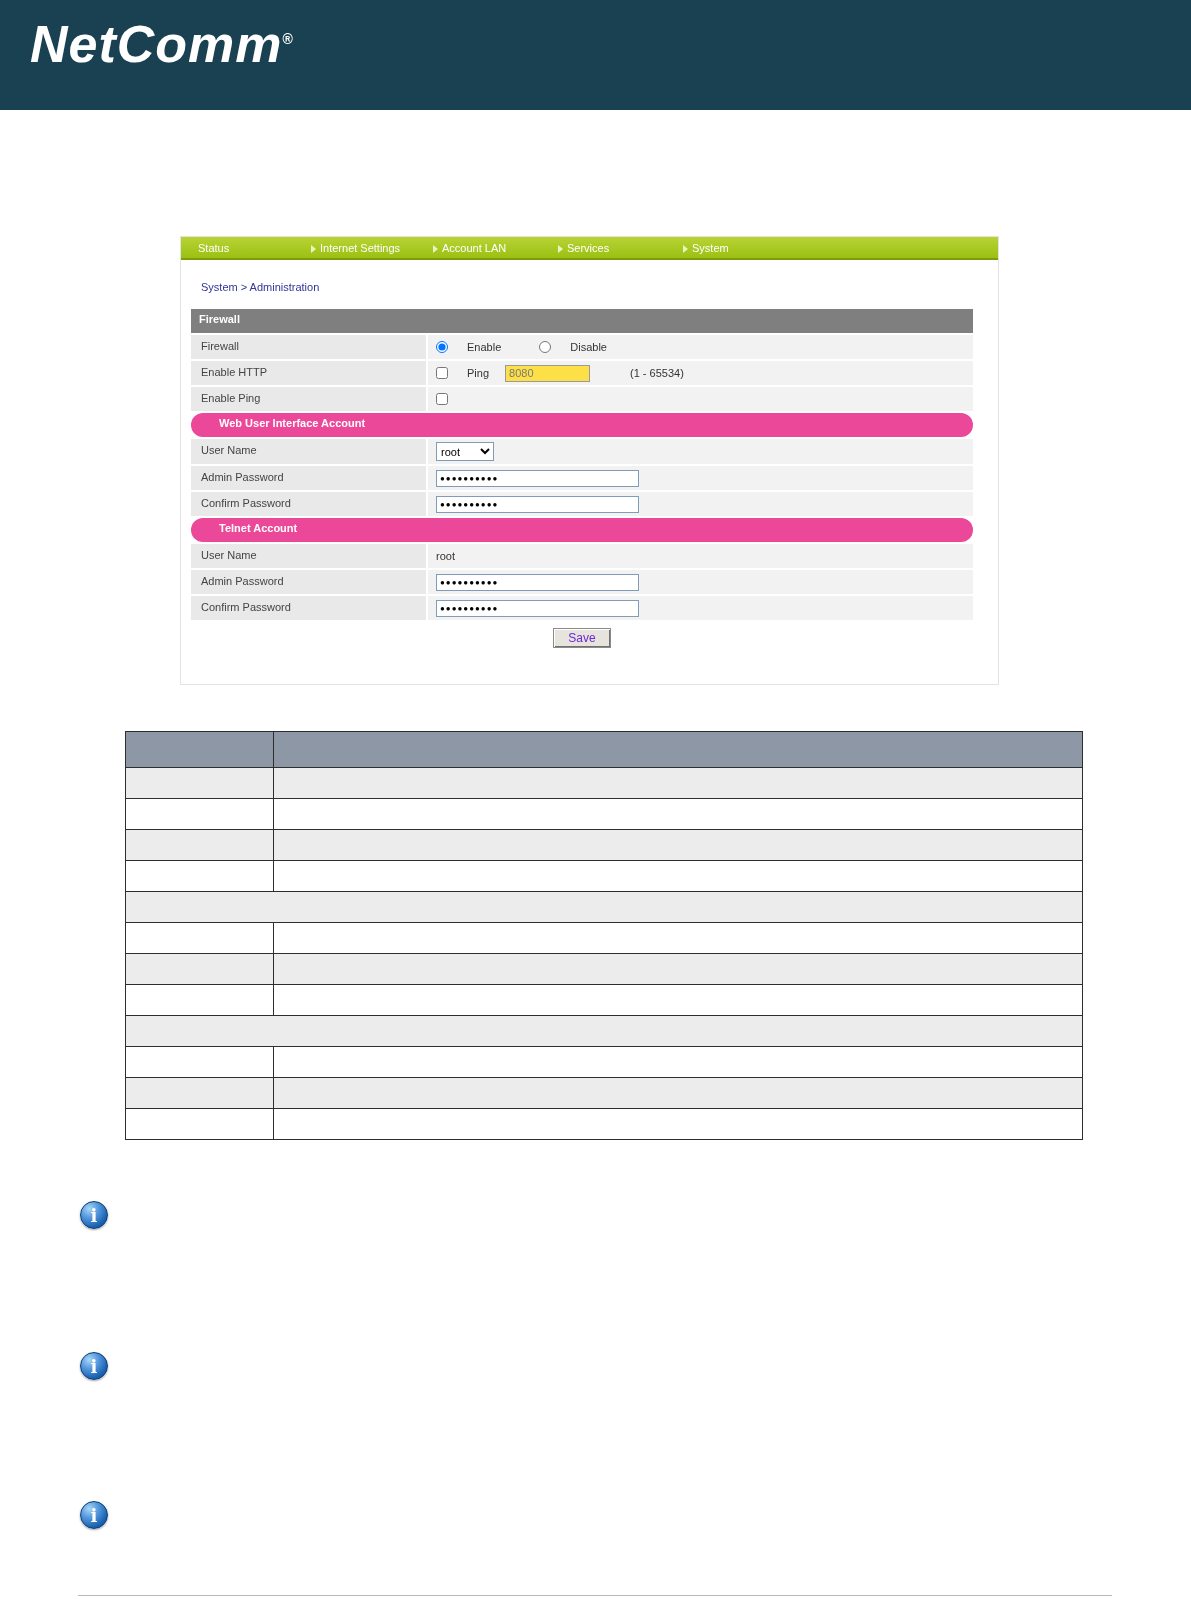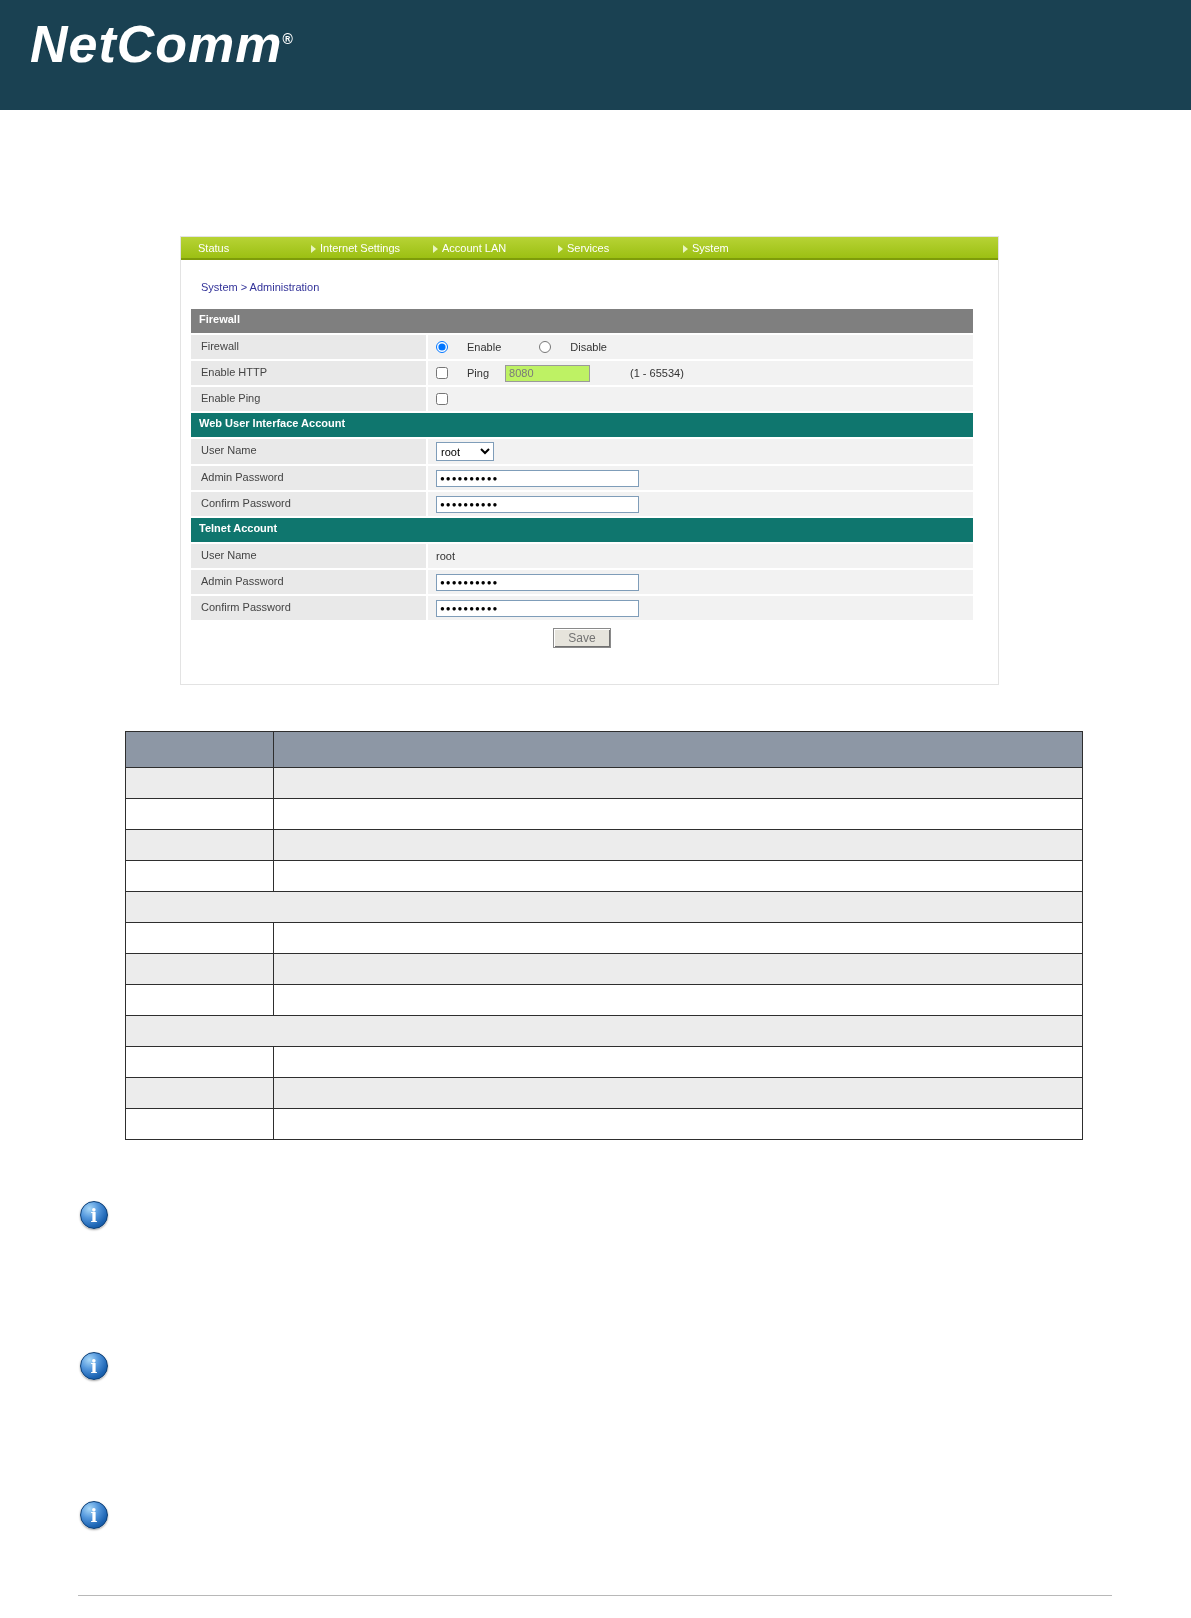--- a/index.html
+++ b/index.html
@@ -23,39 +23,39 @@
     cursor:pointer; white-space:nowrap; }
   .nav-arrow { display:inline-block; width:0; height:0; margin-right:4px;
     border-left:5px solid #e9f5c0; border-top:4px solid transparent;
     border-bottom:4px solid transparent; vertical-align:middle; }
 
   .breadcrumb { position:absolute; left:20px; top:44px; color:#333399; font-size:11px; }
 
   .admin-form { position:absolute; left:10px; top:72px; width:782px; }
   .sec-hdr { background:#7f7f7f; color:#ffffff; font-weight:bold; font-size:11px;
     padding:4px 8px; height:20px; margin-bottom:2px; }
-  .sec-hdr.lighter { background:#0f766e; padding-left:8px; }
+  .sec-hdr.lighter { background:#ec4899; padding-left:28px;border-radius:12px; }
   .frow { display:flex; margin-bottom:2px; }
   .flabel { width:235px; background:#e9e9e9; padding:5px 10px; margin-right:2px;
     color:#444; }
   .fvalue { flex:1; background:#f2f2f2; padding:3px 8px; display:flex;
     align-items:center; gap:16px; }
   .frow, .sec-hdr { min-height:24px; }
 
   input[type="radio"], input[type="checkbox"] { width:12px; height:12px;
     vertical-align:middle; margin:0 3px 0 0; }
   .port-input { width:85px; height:17px; border:1px solid #9a9a9a;
-    background:#bef264; color:#7a7a7a; font-size:11px; padding:1px 3px; }
+    background:#fde047; color:#7a7a7a; font-size:11px; padding:1px 3px; }
   .pwd-input { width:203px; height:17px; border:1px solid #7f9db9;
     background:#ffffff; font-size:8px; letter-spacing:1px; padding:1px 3px; color:#000; }
   .user-select { width:58px; height:19px; font-size:11px; border:1px solid #7f9db9;
     background:#ffffff; }
   .save-wrap { text-align:center; margin-top:8px; }
   .save-btn { font-family:"Liberation Sans", sans-serif; font-size:12px;
-    padding:2px 14px; background:#e6e4dc; color:#737373;
+    padding:2px 14px; background:#e6e4dc; color:#6d28d9;
     border:1px solid #8a8a8a;
     box-shadow: inset 1px 1px 0 #ffffff, inset -1px -1px 0 #707070;
     cursor:pointer; }
 
   
   .ref-table { position:absolute; left:125px; top:731px; width:958px;
     border-collapse:collapse; }
   .ref-table th, .ref-table td { border:1px solid #2e2e2e; font-size:12px;
     padding:0 8px; }
   .ref-table th { background:#8d97a5; height:36px; }

